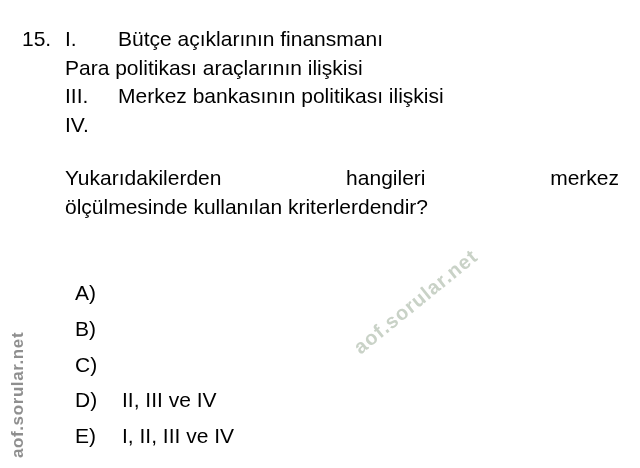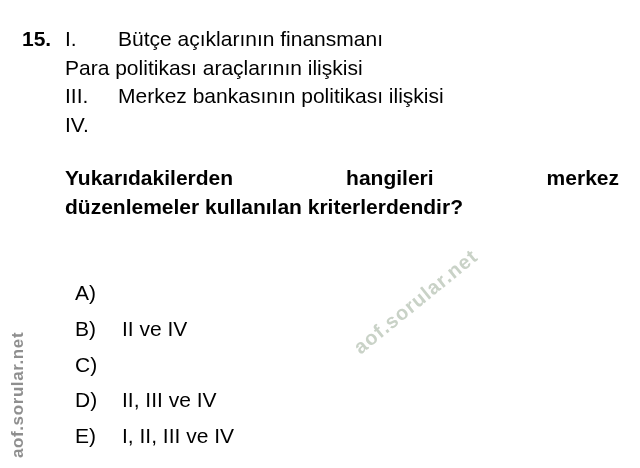--- a/index.html
+++ b/index.html
@@ -9,27 +9,27 @@
     position: relative;
     overflow: hidden;
     font-family: "Liberation Sans", sans-serif;
     color: #000000;
     -webkit-font-smoothing: antialiased;
   }
 
   
   .premises { position: absolute; left: 22px; top: 25px; }
   .premise-row { display: flex; font-size: 21px; line-height: 28.5px; white-space: nowrap; }
-  .qnum-col { width: 43px; font-weight: bold; flex: 0 0 auto; }
+  .qnum-col { width: 43px; font-weight: normal; flex: 0 0 auto; }
   .numeral-col { width: 53px; flex: 0 0 auto; }
 
   
   .stem {
     position: absolute; left: 65px; top: 164px; width: 554px;
-    font-weight: bold; font-size: 21px; line-height: 28.5px;
+    font-weight: normal; font-size: 21px; line-height: 28.5px;
   }
   .stem-line { white-space: normal; }
   .stem-line.justified { text-align: justify; text-align-last: justify; }
 
   
   .options { position: absolute; left: 75px; top: 279px; }
   .option-row { display: flex; font-size: 21px; line-height: 28px; height: 35.8px; white-space: nowrap; }
   .option-letter { width: 47px; flex: 0 0 auto; }
 
   
@@ -69,30 +69,29 @@
     <span>Merkez bankasının politikası ilişkisi</span>
   </div>
   <div class="premise-row">
     <span class="qnum-col"></span>
     <span class="numeral-col">IV.</span>
   </div>
 </div>
 
 <div class="stem">
   <div class="stem-line justified">Yukarıdakilerden hangileri merkez</div>
-  <div class="stem-line">düzenlemeler kullanılan kriterlerdendir?</div>
+  <div class="stem-line">ölçülmesinde kullanılan kriterlerdendir?</div>
 </div>
 
 <div class="options">
   <div class="option-row">
     <span class="option-letter">A)</span>
   </div>
   <div class="option-row">
     <span class="option-letter">B)</span>
-    <span>II ve IV</span>
   </div>
   <div class="option-row">
     <span class="option-letter">C)</span>
   </div>
   <div class="option-row">
     <span class="option-letter">D)</span>
     <span>II, III ve IV</span>
   </div>
   <div class="option-row">
     <span class="option-letter">E)</span>

